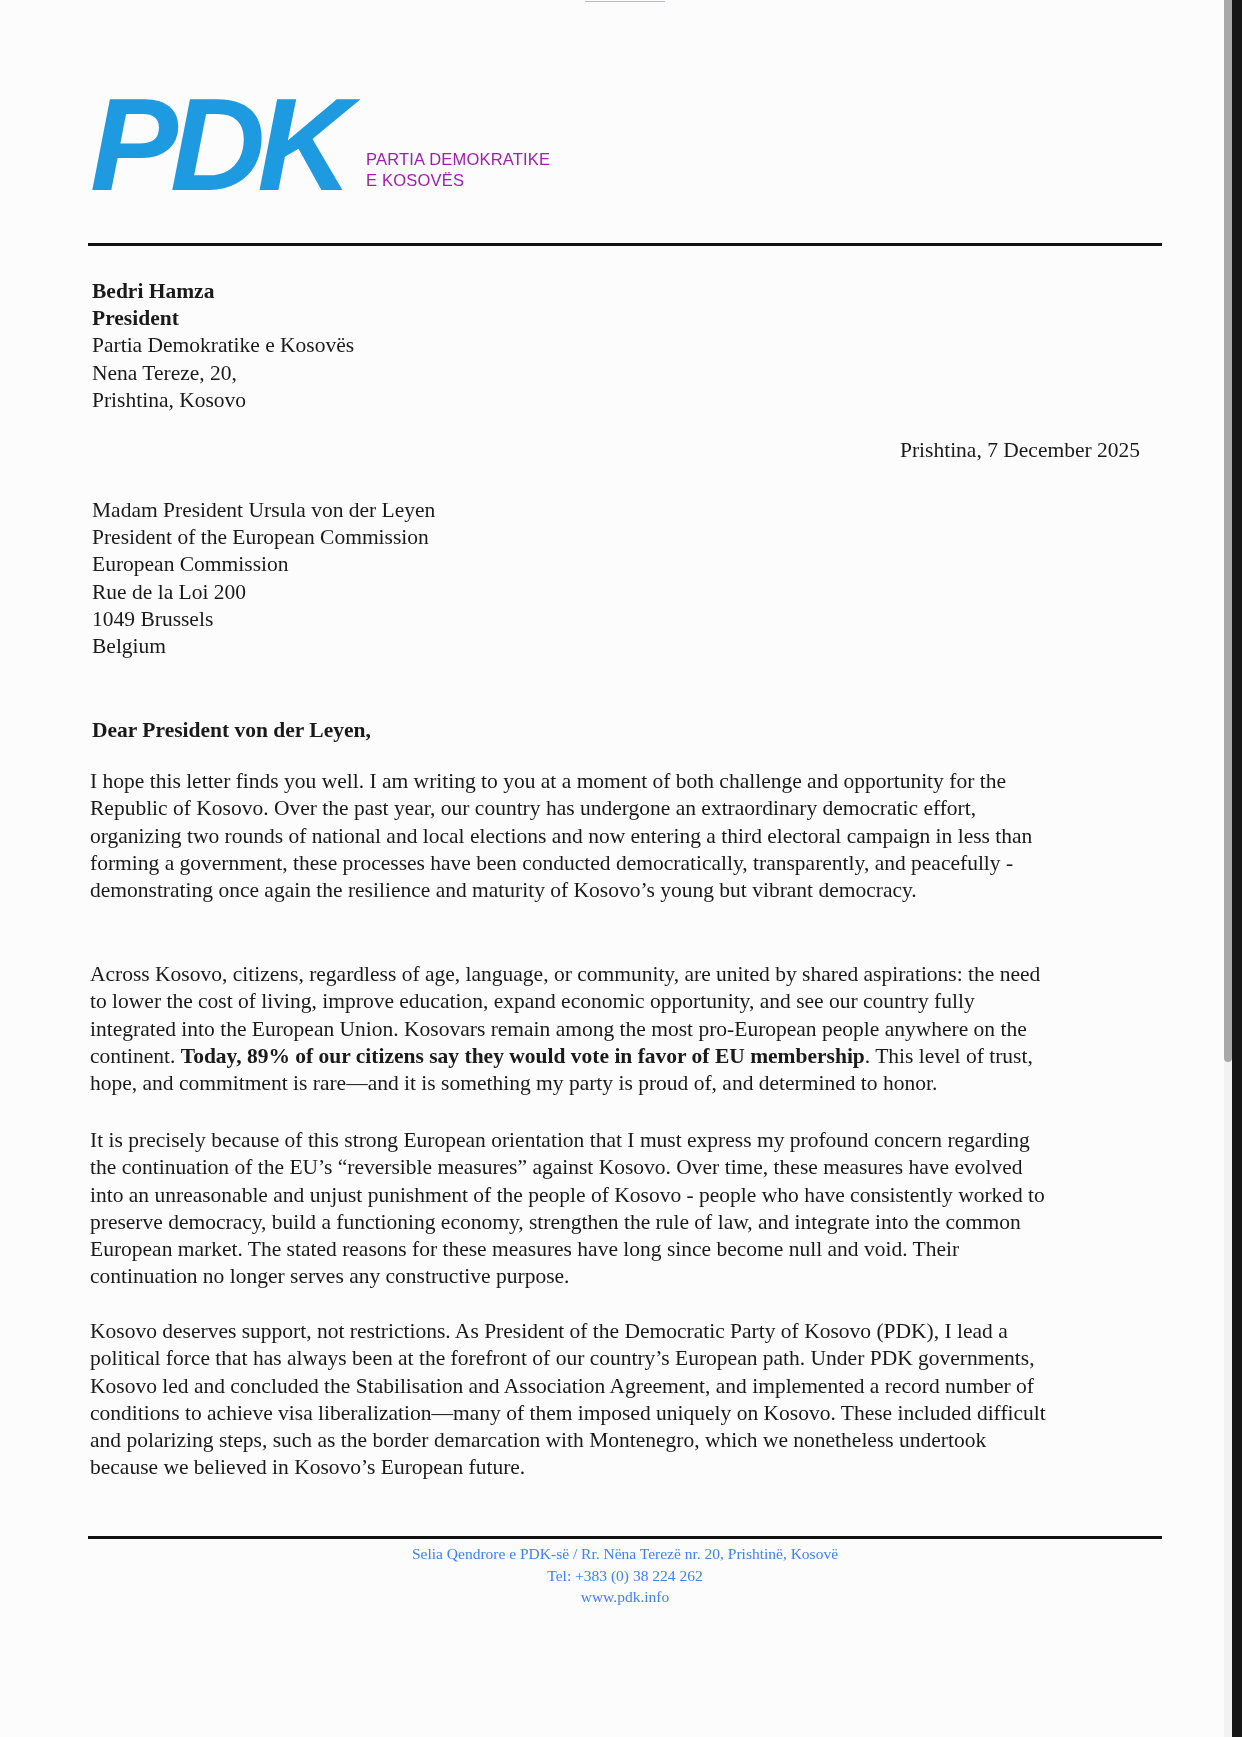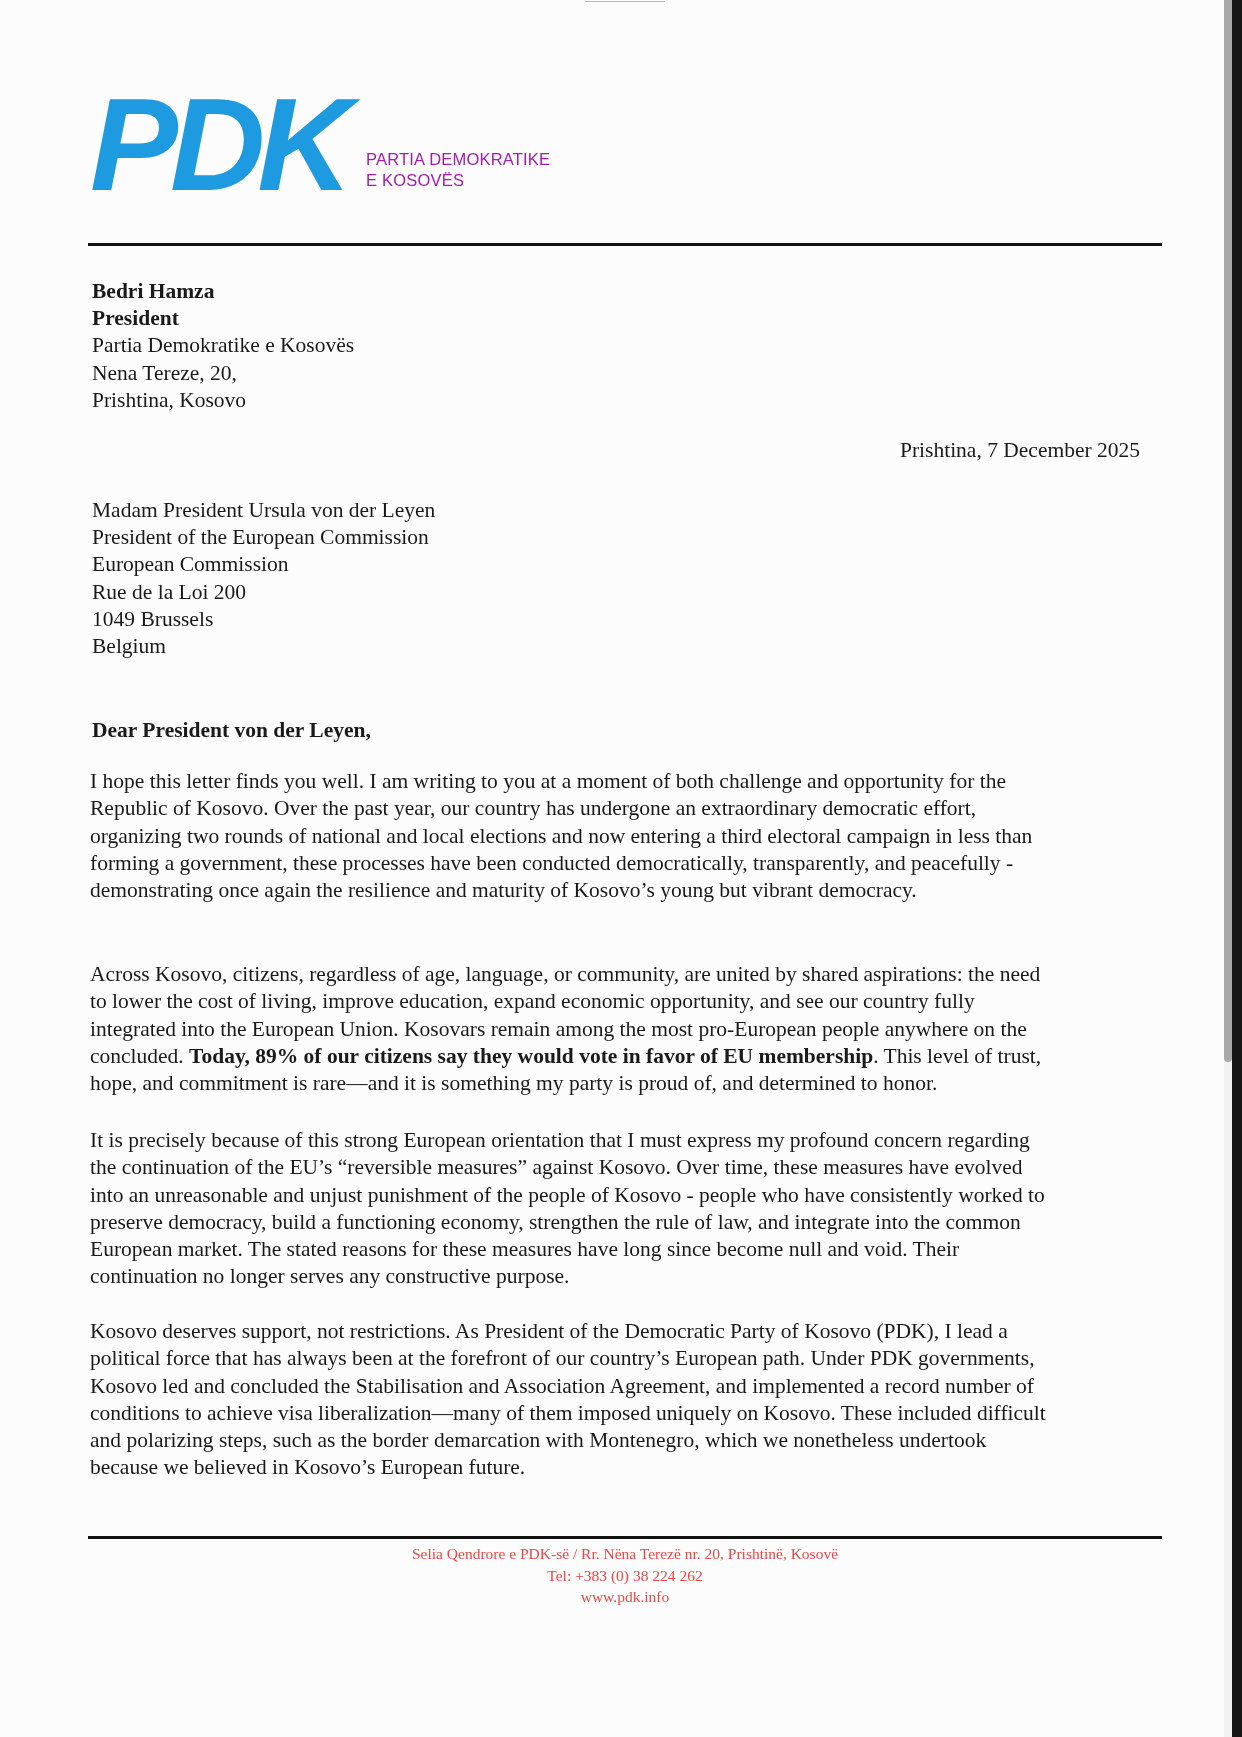--- a/index.html
+++ b/index.html
@@ -134,21 +134,21 @@
     .p4 { top: 1318px; }
 
     .footer {
       position: absolute;
       left: 88px;
       width: 1074px;
       top: 1543px;
       text-align: center;
       font-size: 15.5px;
       line-height: 21.5px;
-      color: #ef4444;
+      color: #3b82f6;
     }
   </style>
 </head>
 <body>
 
 <div class="page">
   <div class="top-artifact"></div>
 
   <div class="logo">
     <svg class="logo-mark" viewBox="0 0 276 112" xmlns="http://www.w3.org/2000/svg">
@@ -189,21 +189,21 @@
     <span class="line">Republic of Kosovo. Over the past year, our country has undergone an extraordinary democratic effort,</span>
     <span class="line">organizing two rounds of national and local elections and now entering a third electoral campaign in less than</span>
     <span class="line">forming a government, these processes have been conducted democratically, transparently, and peacefully -</span>
     <span class="line">demonstrating once again the resilience and maturity of Kosovo’s young but vibrant democracy.</span>
   </div>
 
   <div class="para p2">
     <span class="line">Across Kosovo, citizens, regardless of age, language, or community, are united by shared aspirations: the need</span>
     <span class="line">to lower the cost of living, improve education, expand economic opportunity, and see our country fully</span>
     <span class="line">integrated into the European Union. Kosovars remain among the most pro-European people anywhere on the</span>
-    <span class="line"><span>concluded. </span><b>Today, 89% of our citizens say they would vote in favor of EU membership</b><span>. This level of trust,</span></span>
+    <span class="line"><span>continent. </span><b>Today, 89% of our citizens say they would vote in favor of EU membership</b><span>. This level of trust,</span></span>
     <span class="line">hope, and commitment is rare—and it is something my party is proud of, and determined to honor.</span>
   </div>
 
   <div class="para p3">
     <span class="line">It is precisely because of this strong European orientation that I must express my profound concern regarding</span>
     <span class="line">the continuation of the EU’s “reversible measures” against Kosovo. Over time, these measures have evolved</span>
     <span class="line">into an unreasonable and unjust punishment of the people of Kosovo - people who have consistently worked to</span>
     <span class="line">preserve democracy, build a functioning economy, strengthen the rule of law, and integrate into the common</span>
     <span class="line">European market. The stated reasons for these measures have long since become null and void. Their</span>
     <span class="line">continuation no longer serves any constructive purpose.</span>

